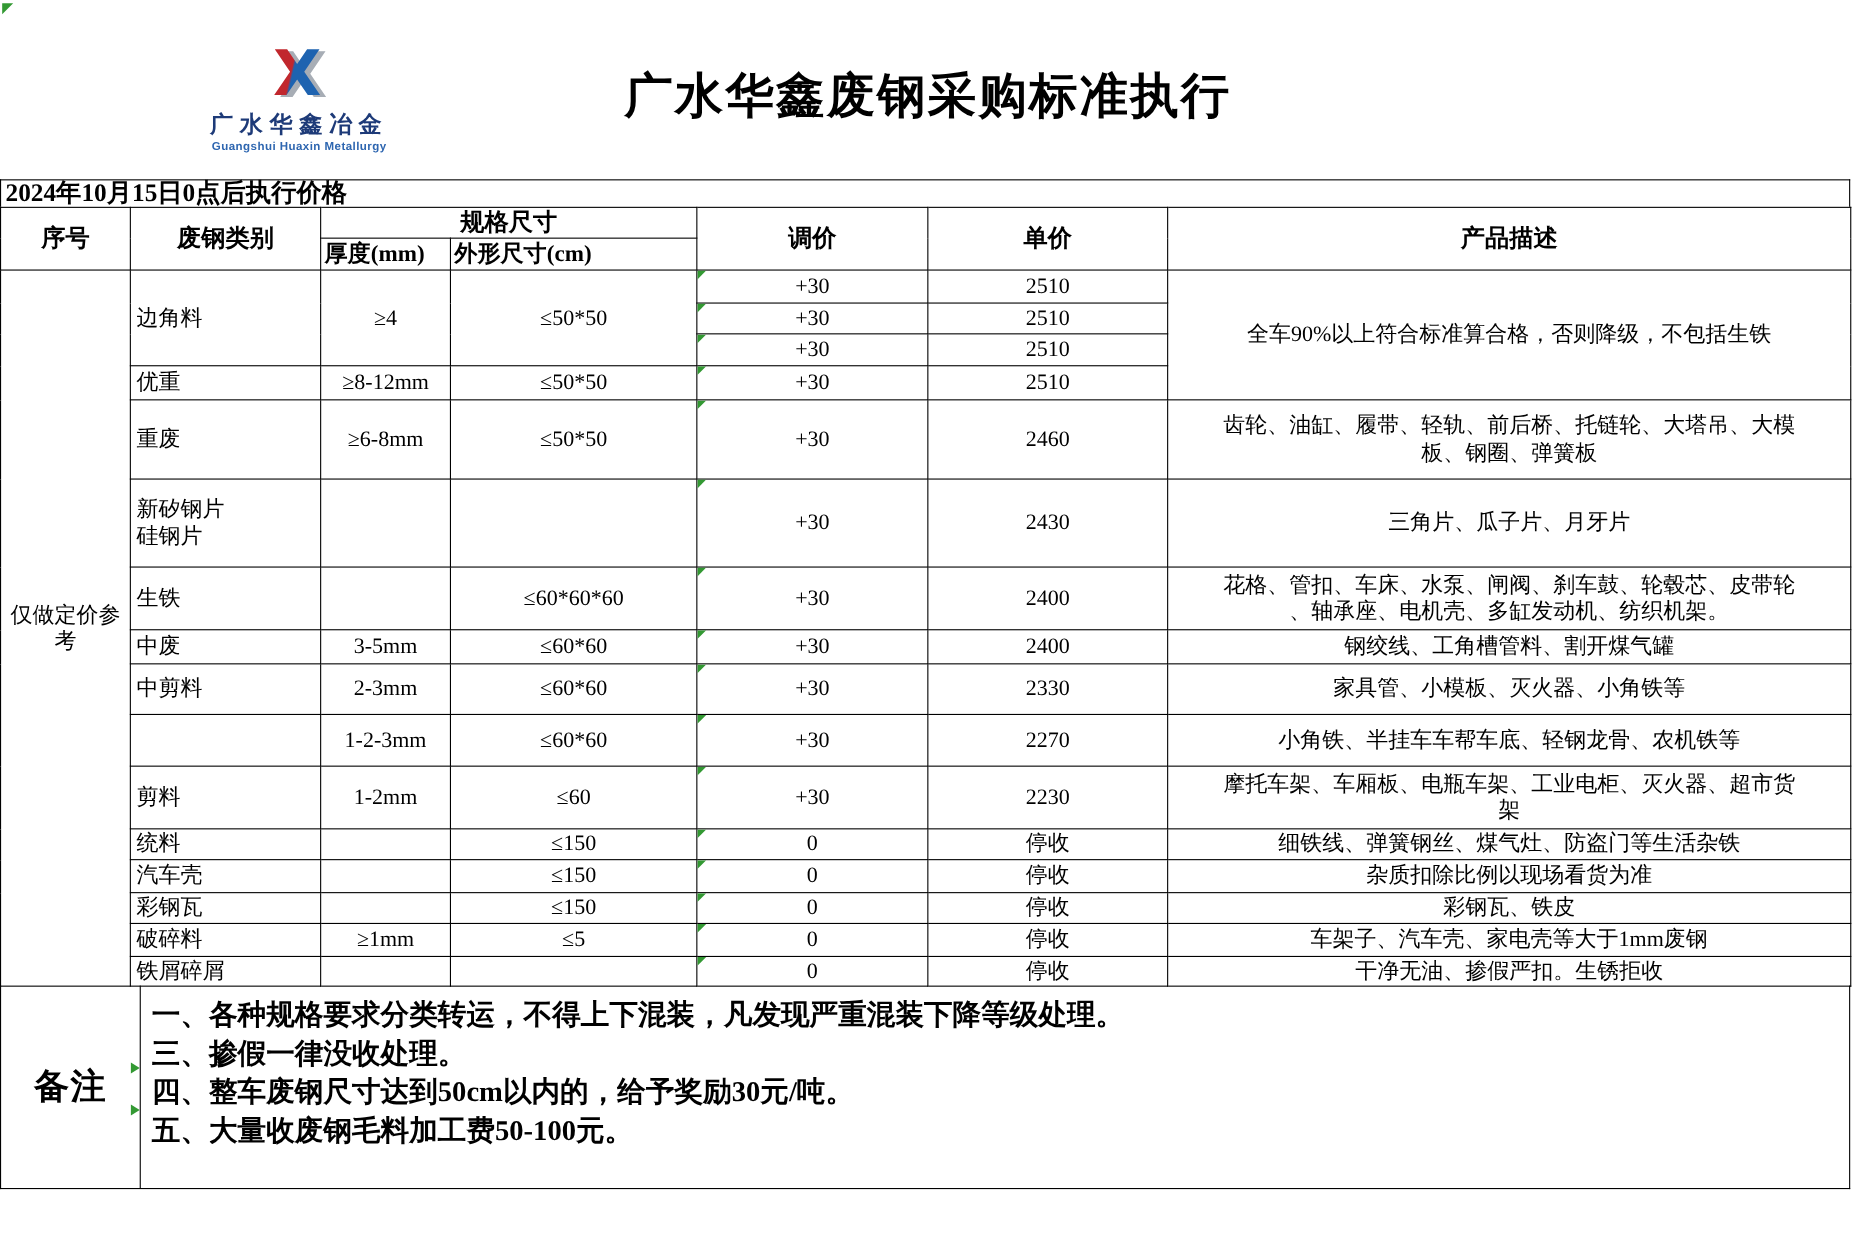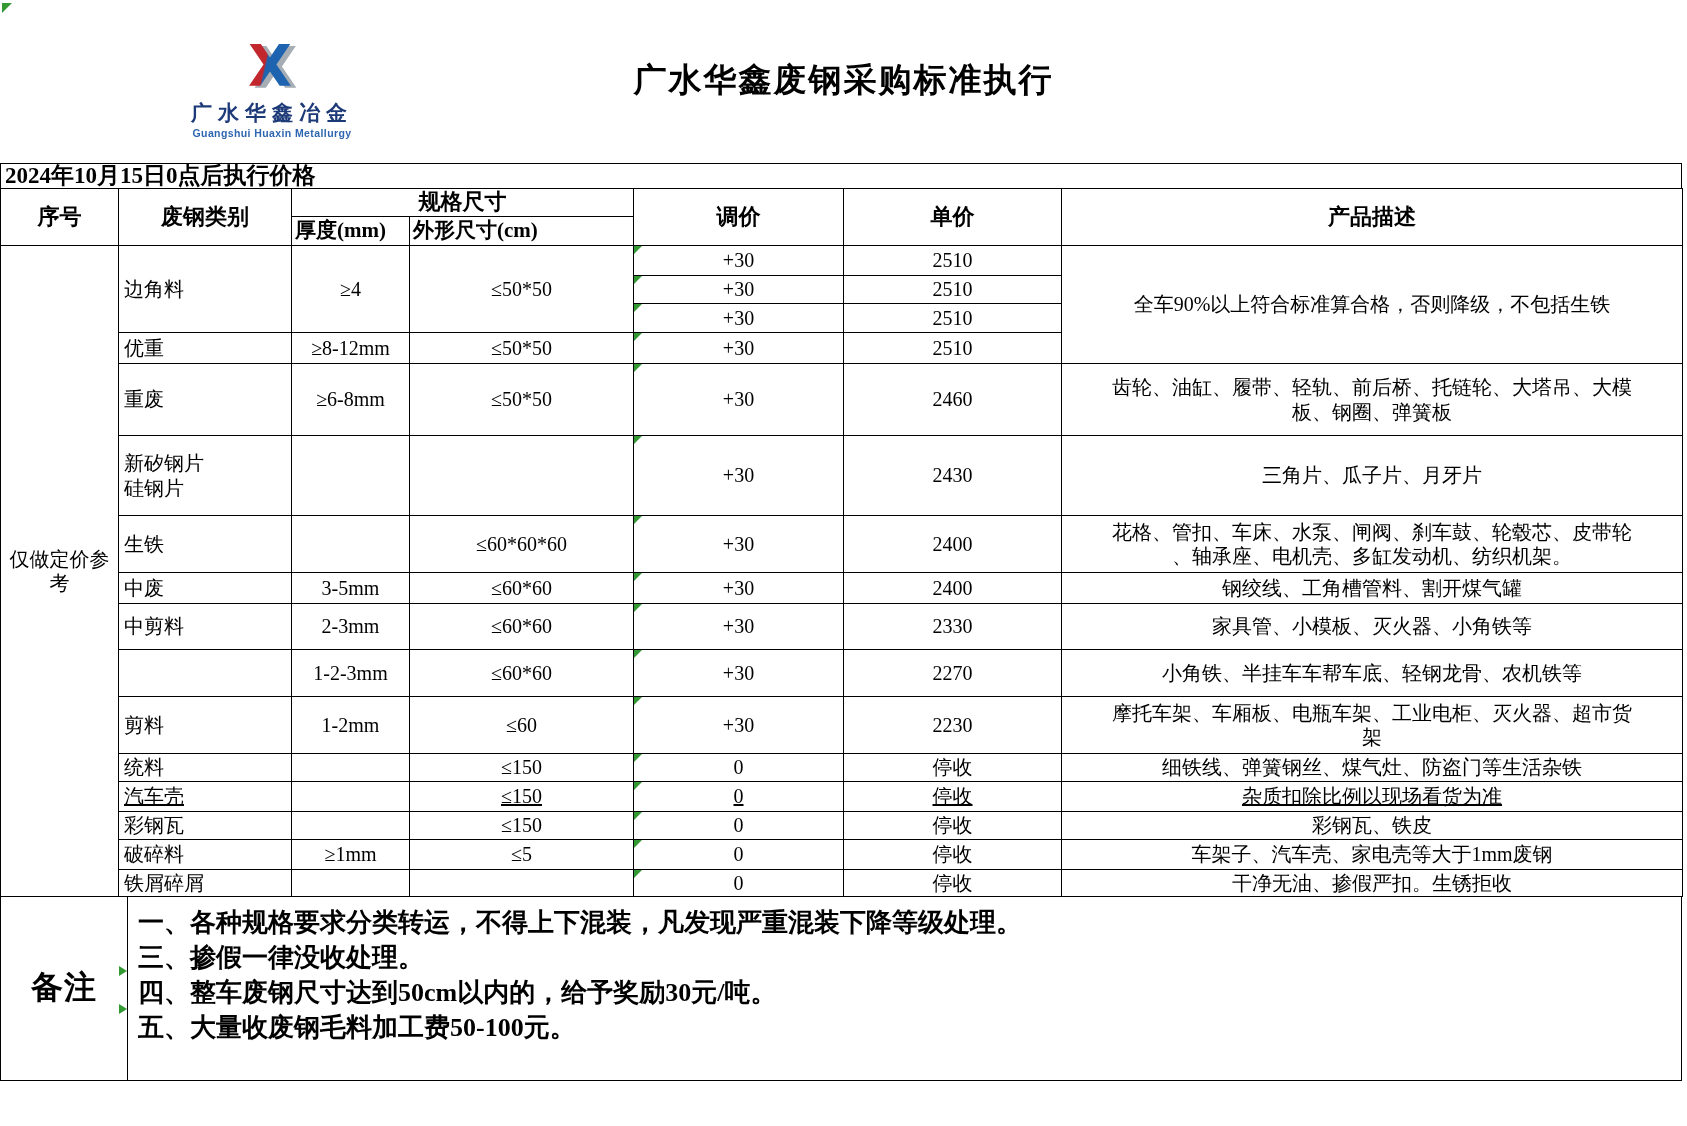--- a/index.html
+++ b/index.html
@@ -20,21 +20,21 @@
 
   
   .logo{position:absolute;left:172px;top:36px;width:200px;text-align:center;}
   .logo svg{display:block;margin:0 auto;width:92px;height:62px;}
   .logo-cn{font-family:"Liberation Sans","DejaVu Sans",sans-serif;font-weight:bold;
     font-size:21px;color:var(--logo-text);letter-spacing:6px;margin-top:1px;white-space:nowrap;}
   .logo-en{font-family:"Liberation Sans","DejaVu Sans",sans-serif;font-weight:bold;
     font-size:10.5px;color:var(--logo-en);letter-spacing:0.4px;white-space:nowrap;}
 
   .title{position:absolute;left:0;width:1687px;top:58px;margin:0;text-align:center;
-    font-size:33px;font-weight:bold;letter-spacing:2px;}
+    font-size:44px;font-weight:bold;letter-spacing:2px;}
 
   .date-row{position:absolute;left:0;top:163px;width:1682px;height:25px;box-sizing:border-box;
     border:1px solid var(--line);border-bottom:none;font-size:23px;font-weight:bold;
     line-height:24px;padding-left:4px;white-space:nowrap;overflow:visible;}
 
   table{position:absolute;left:0;top:188px;width:1682px;border-collapse:collapse;table-layout:fixed;}
   th,td{border:1px solid var(--line);position:relative;overflow:hidden;padding:0 3px;
     vertical-align:middle;line-height:1.22;}
   th{font-size:22px;font-weight:bold;text-align:center;white-space:nowrap;}
   th.sub-left{text-align:left;font-size:21px;}
@@ -204,21 +204,21 @@
 架</td>
         </tr>
         <tr style="height: 28px;">
           <td class="col-category">统料</td>
           <td class="col-thickness"></td>
           <td class="col-dimension">≤150</td>
           <td class="col-adjust">0<span class="flag"></span></td>
           <td class="col-price">停收</td>
           <td class="col-desc">细铁线、弹簧钢丝、煤气灶、防盗门等生活杂铁</td>
         </tr>
-        <tr style="height: 30px; text-decoration: underline;">
+        <tr style="height: 30px;">
           <td class="col-category">汽车壳</td>
           <td class="col-thickness"></td>
           <td class="col-dimension">≤150</td>
           <td class="col-adjust">0<span class="flag"></span></td>
           <td class="col-price">停收</td>
           <td class="col-desc">杂质扣除比例以现场看货为准</td>
         </tr>
         <tr style="height: 28px;">
           <td class="col-category">彩钢瓦</td>
           <td class="col-thickness"></td>

